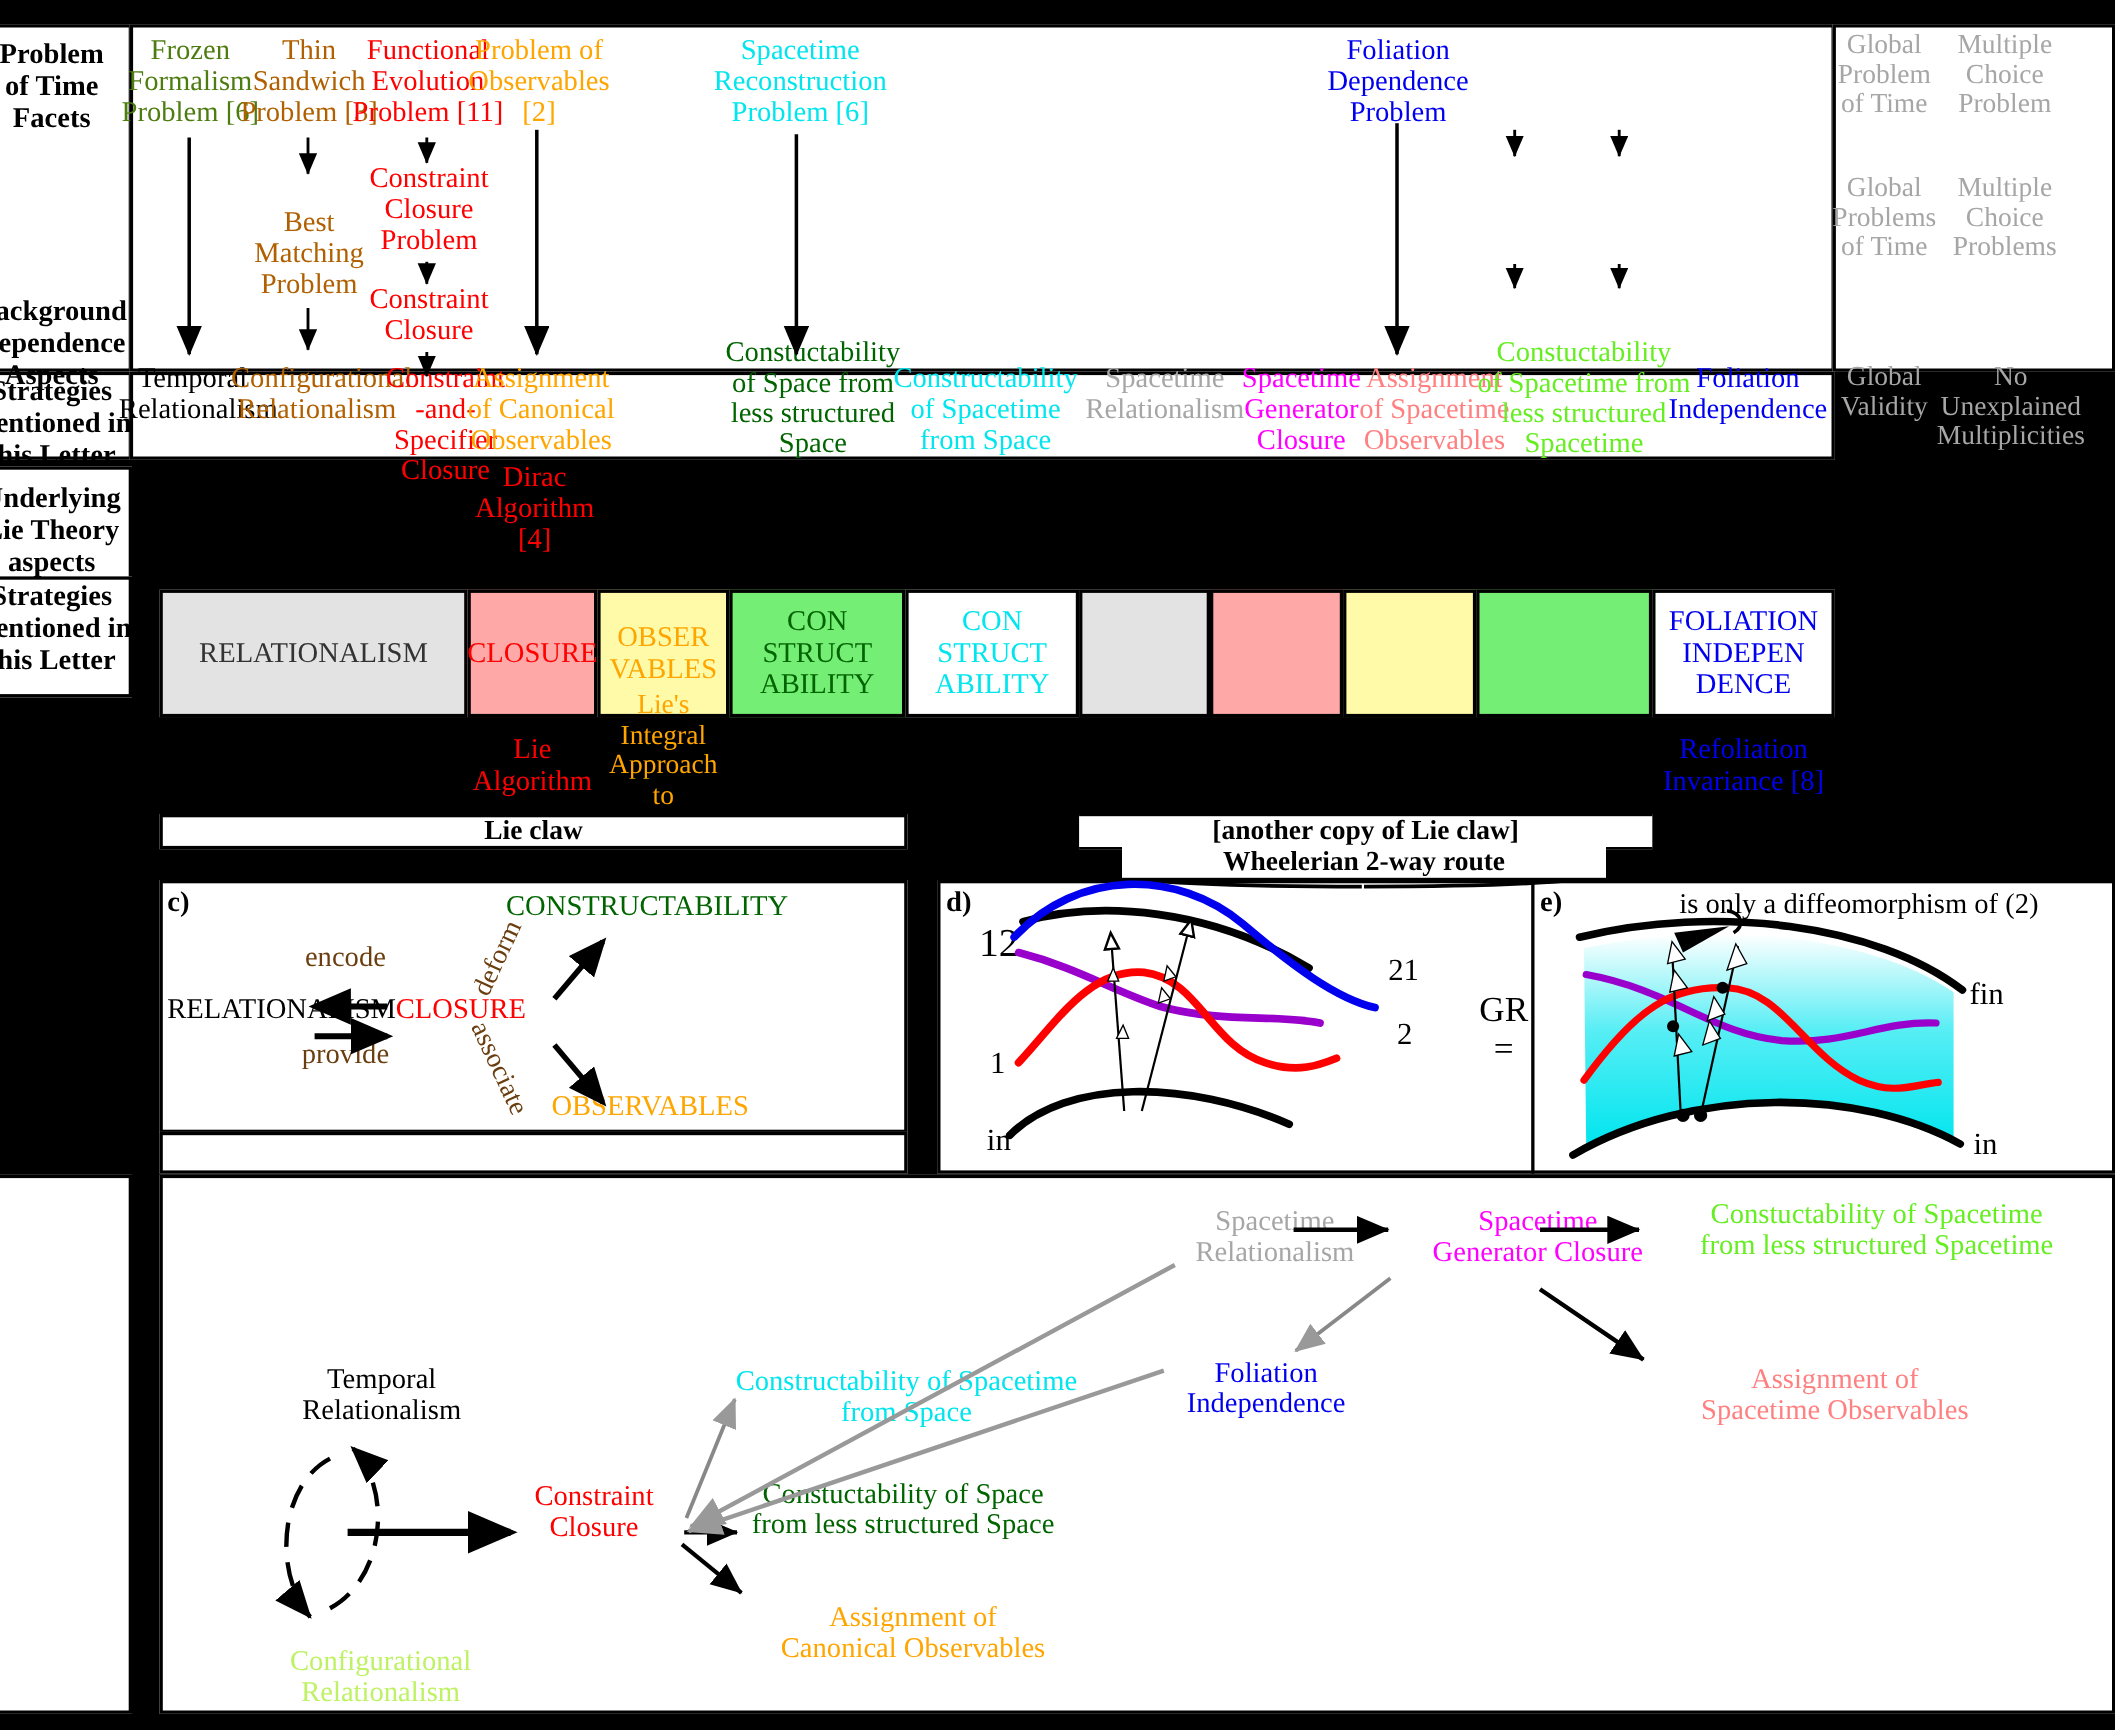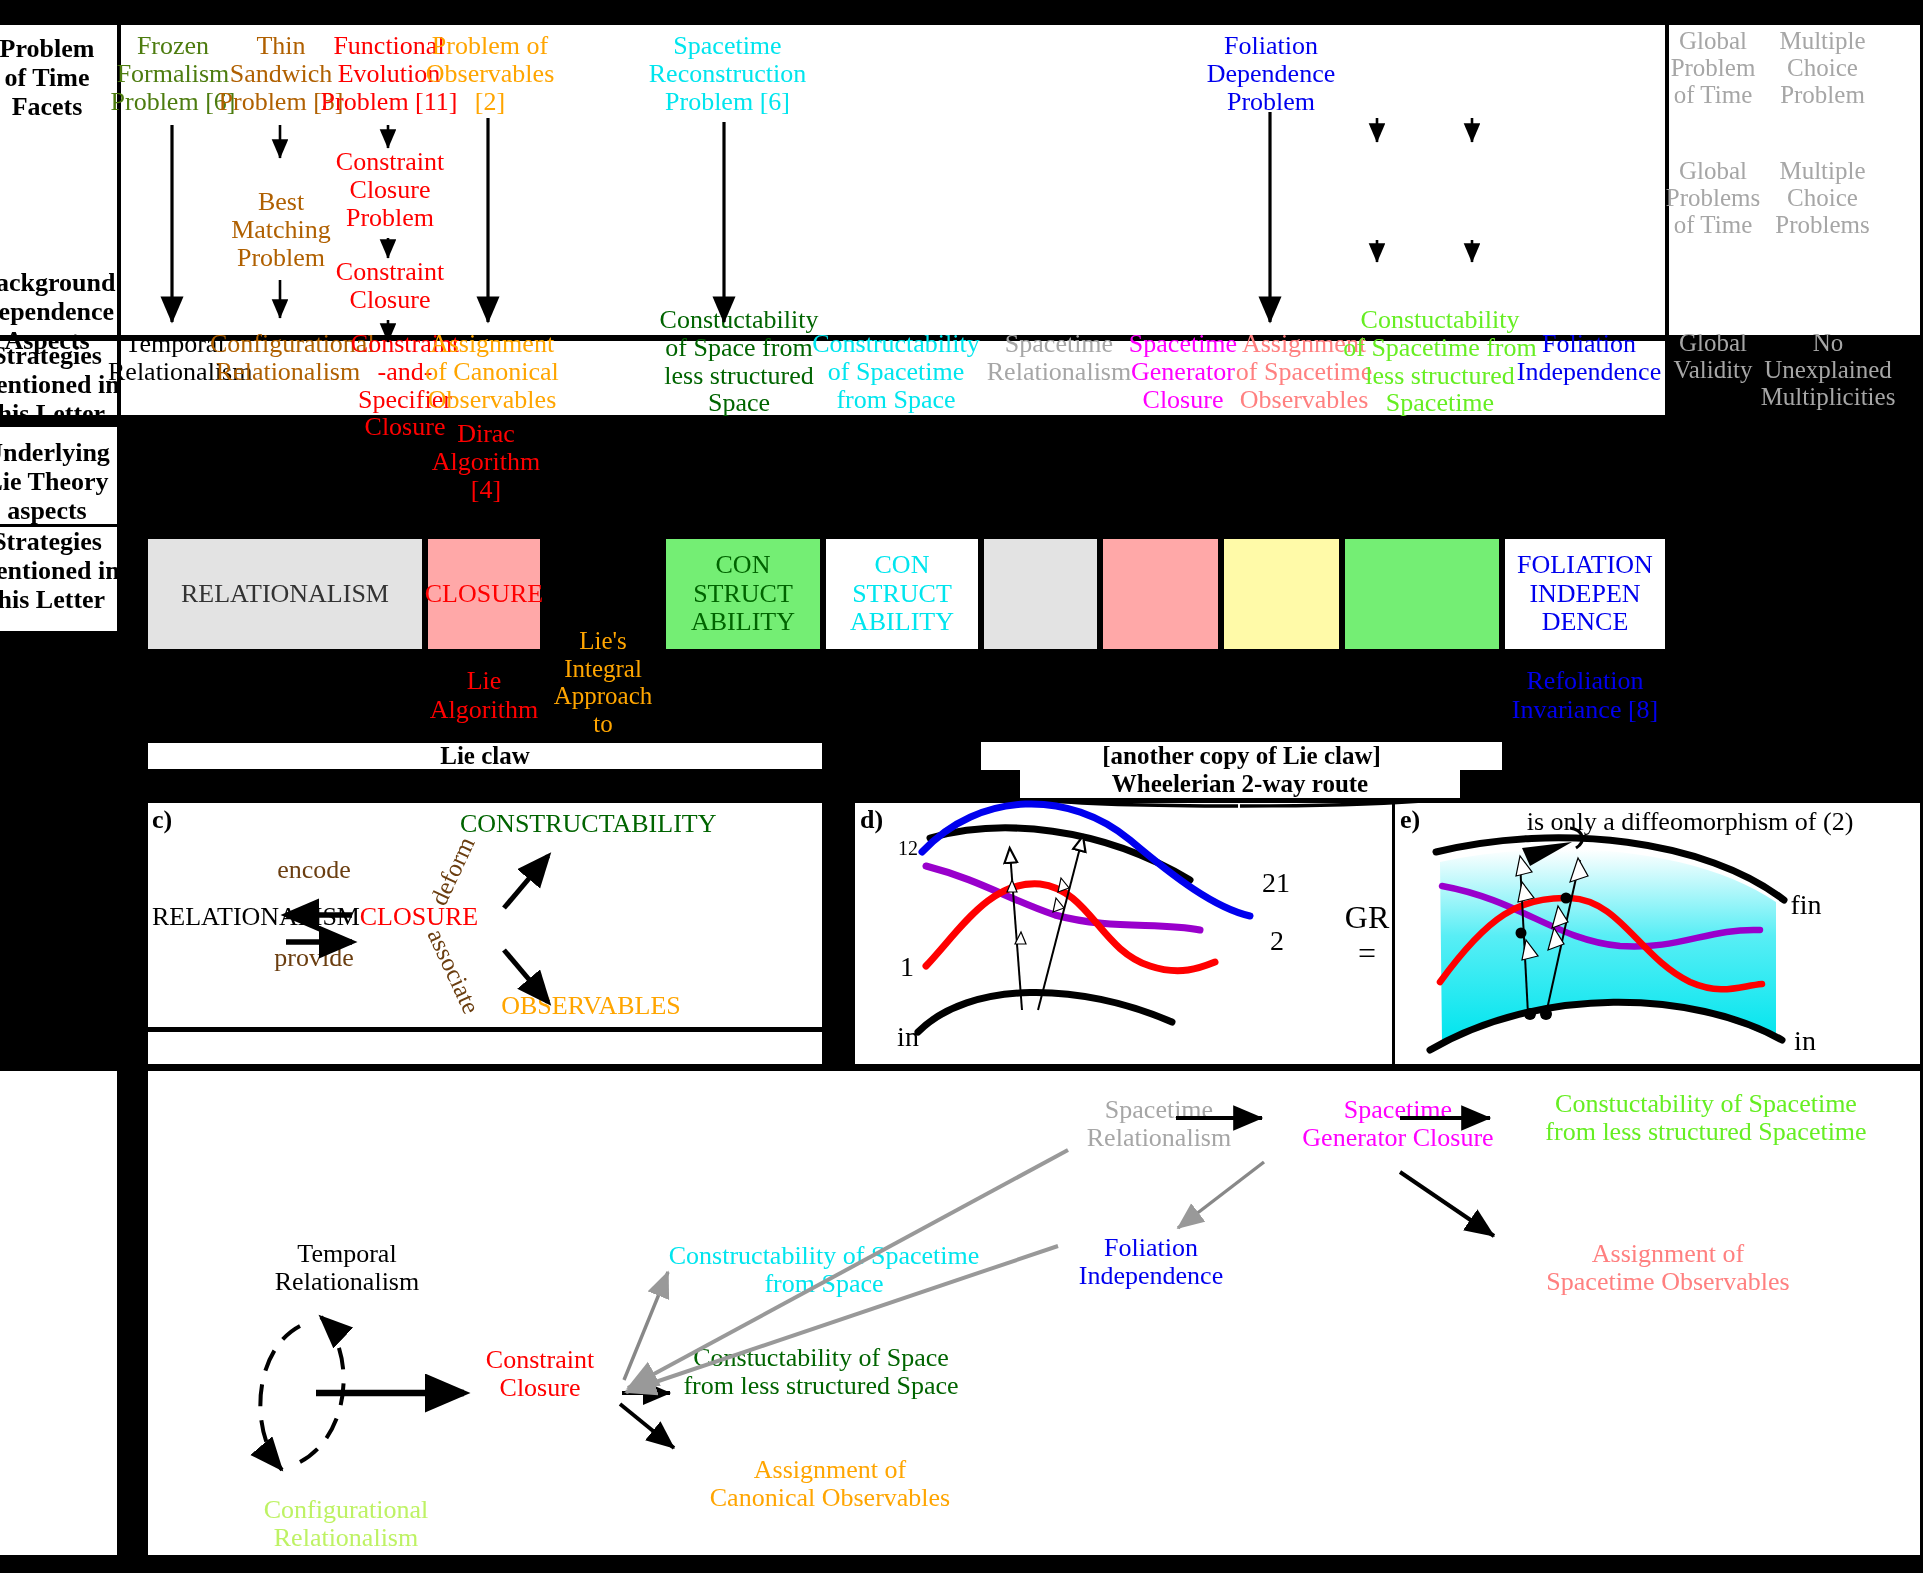--- a/index.html
+++ b/index.html
@@ -127,20 +127,22 @@
   <div class="lbl" style="left:1760px;top:330px;width:136px;font-size:25px;white-space:pre-line;color:#A6A6A6;">No
 Unexplained
 Multiplicities</div>
 
   <div class="lbl" style="left:416px;top:420px;width:140px;font-size:26px;white-space:pre-line;color:#FF0000;">Dirac
 Algorithm
 [4]</div>
 
   <div class="cellbox" style="left:145px;top:536px;width:280px;height:116px;background:#E3E3E3;color:#333333;font-size:26px;white-space:pre-line;">RELATIONALISM</div>
   <div class="cellbox" style="left:425px;top:536px;width:118px;height:116px;background:#FFA8A8;color:#FF0000;font-size:26px;white-space:pre-line;">CLOSURE</div>
+  <div class="cellbox" style="left:543px;top:536px;width:120px;height:116px;background:#FFFAA8;color:#FFA500;font-size:26px;white-space:pre-line;">OBSER
+VABLES</div>
   <div class="cellbox" style="left:663px;top:536px;width:160px;height:116px;background:#74EE74;color:#006400;font-size:26px;white-space:pre-line;">CON
 STRUCT
 ABILITY</div>
   <div class="cellbox" style="left:823px;top:536px;width:158px;height:116px;background:#FFFFFF;color:#00E5EE;font-size:26px;white-space:pre-line;">CON
 STRUCT
 ABILITY</div>
   <div class="cellbox" style="left:981px;top:536px;width:119px;height:116px;background:#E3E3E3;"></div>
   <div class="cellbox" style="left:1100px;top:536px;width:121px;height:116px;background:#FFA8A8;"></div>
   <div class="cellbox" style="left:1221px;top:536px;width:121px;height:116px;background:#FFFAA8;"></div>
   <div class="cellbox" style="left:1342px;top:536px;width:160px;height:116px;background:#74EE74;"></div>
@@ -176,21 +178,21 @@
   <div class="lbl" style="left:152px;top:903px;width:190px;font-size:26px;color:#000000;">RELATIONALISM</div>
   <div class="lbl" style="left:348px;top:903px;width:142px;font-size:26px;color:#FF0000;">CLOSURE</div>
   <div class="lbl" style="left:460px;top:810px;width:250px;font-size:26px;color:#006400;">CONSTRUCTABILITY</div>
   <div class="lbl" style="left:488px;top:992px;width:206px;font-size:26px;color:#FFA500;">OBSERVABLES</div>
   <div class="lbl" style="left:250px;top:856px;width:128px;font-size:26px;color:#6B3E10;">encode</div>
   <div class="lbl" style="left:250px;top:944px;width:128px;font-size:26px;color:#6B3E10;">provide</div>
   <div class="lbl" style="left:398px;top:858px;width:110px;font-size:25px;color:#6B3E10;transform:rotate(-65deg);">deform</div>
   <div class="lbl" style="left:394px;top:958px;width:118px;font-size:25px;color:#6B3E10;transform:rotate(65deg);">associate</div>
 
   <div class="lbl" style="left:860px;top:806px;width:40px;font-size:26px;font-weight:bold;text-align:left;">d)</div>
-  <div class="lbl" style="left:888px;top:838px;width:40px;font-size:20px;">12</div>
+  <div class="lbl" style="left:888px;top:838px;width:40px;font-size:36px;">12</div>
   <div class="lbl" style="left:892px;top:952px;width:30px;font-size:28px;">1</div>
   <div class="lbl" style="left:888px;top:1022px;width:40px;font-size:28px;">in</div>
   <div class="lbl" style="left:1254px;top:868px;width:44px;font-size:28px;">21</div>
   <div class="lbl" style="left:1262px;top:926px;width:30px;font-size:28px;">2</div>
 
   <div class="lbl" style="left:1336px;top:900px;width:62px;font-size:32px;">GR</div>
   <div class="lbl" style="left:1336px;top:936px;width:62px;font-size:32px;">=</div>
 
   <div class="lbl" style="left:1400px;top:806px;width:40px;font-size:26px;font-weight:bold;text-align:left;">e)</div>
   <div class="lbl" style="left:1490px;top:808px;width:400px;font-size:26px;color:#000;">is only a diffeomorphism of (2)</div>

